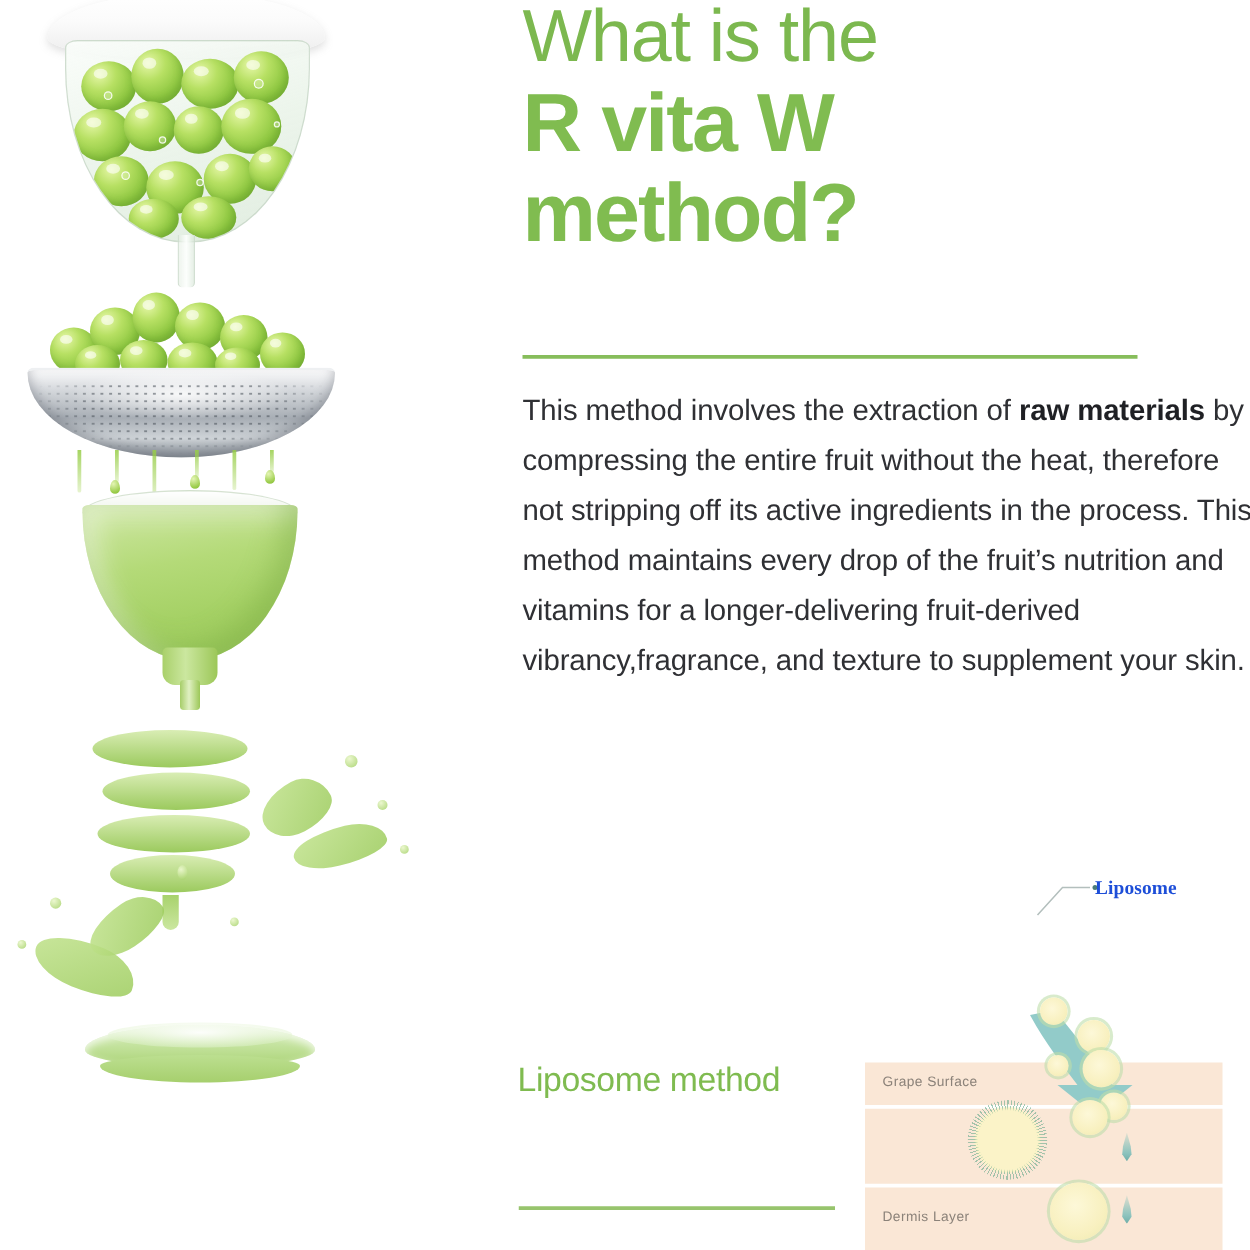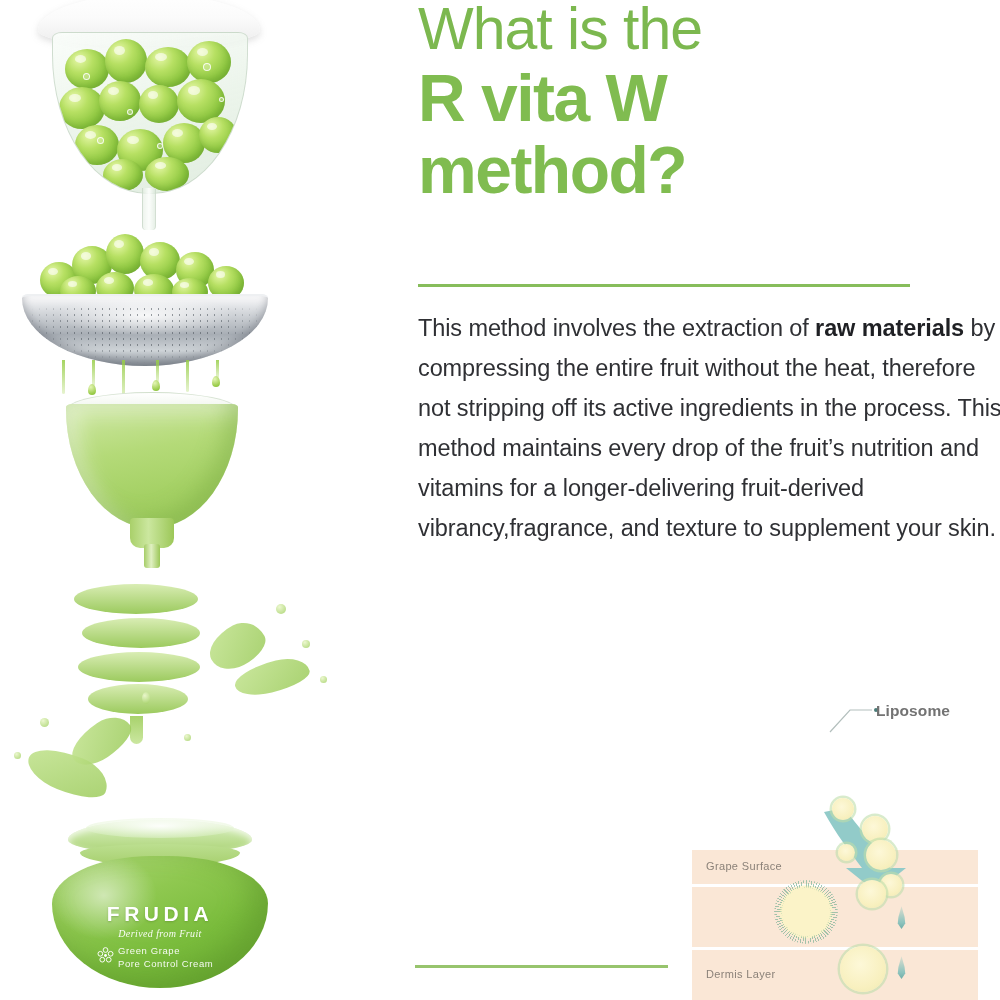--- a/index.html
+++ b/index.html
@@ -252,21 +252,21 @@
   }
   .lipo-core-label {
     position:absolute; left:0; right:0; top:58px;
     text-align:center; color:#7b8378;
     font-size:10.5px; line-height:13px; letter-spacing:.2px;
   }
 
   #liposome-leader { position:absolute; left:148px; top:8px; width:110px; height:40px; }
   #liposome-callout {
     position:absolute; left:196px; top:14px;
-    color:#737373; font-size:15.5px; font-weight:600; letter-spacing:.1px;
+    color:#1d4ed8; font-size:15.5px; font-weight:600; letter-spacing:.1px;font-family:Liberation Serif, serif;
   }
 
   .skin-band {
     position:absolute; left:12px;
     width:286px; background:#fae7d6;
   }
   .skin-label {
     position:absolute; color:#8b8279;
     font-size:11px; letter-spacing:.35px;
   }
@@ -380,51 +380,36 @@
       <div class="splash-drop" style="left:20px;  top:18px;  width:9px;  height:9px;"></div>
       <div class="splash-drop" style="left:-6px;  top:52px;  width:7px;  height:7px;"></div>
       <div class="splash-drop" style="left:122px; top:-8px;  width:8px;  height:12px;"></div>
       <div class="splash-drop" style="left:164px; top:34px;  width:7px;  height:7px;"></div>
     </div>
 
     <div id="jar-stage">
       <div class="jar-lid"></div>
       <div class="jar-lid-top"></div>
       <div class="jar-neck"></div>
-      <div class="jar-body">
-        <div class="jar-brand">FRUDIA</div>
-        <div class="jar-tagline">Derived from Fruit</div>
-        <svg class="jar-flower" viewBox="0 0 20 20">
-          <circle cx="10" cy="4.2" r="2.5" fill="none" stroke="#ffffff" stroke-width="1"></circle>
-          <circle cx="4.6" cy="8.2" r="2.5" fill="none" stroke="#ffffff" stroke-width="1"></circle>
-          <circle cx="15.4" cy="8.2" r="2.5" fill="none" stroke="#ffffff" stroke-width="1"></circle>
-          <circle cx="6.6" cy="14.4" r="2.5" fill="none" stroke="#ffffff" stroke-width="1"></circle>
-          <circle cx="13.4" cy="14.4" r="2.5" fill="none" stroke="#ffffff" stroke-width="1"></circle>
-          <circle cx="10" cy="10" r="1.5" fill="#ffffff"></circle>
-        </svg>
-        <div class="jar-desc">
-          <div>Green Grape</div>
-          <div>Pore Control Cream</div>
-        </div>
-      </div>
     </div>
   </div>
 
   <div id="right-column">
 
     <div id="heading-block">
       <div class="head-line-1">What is the</div>
       <div class="head-line-2">R vita W</div>
       <div class="head-line-3">method?</div>
     </div>
     <div id="heading-rule"></div>
 
     <p id="body-paragraph"><span>This method involves the extraction of </span><b>raw materials</b><span> by compressing the entire fruit without the heat, therefore not stripping off its active ingredients in the process. This method maintains every drop of the fruit’s nutrition and vitamins for a longer-delivering fruit-derived vibrancy,fragrance, and texture to supplement your skin.</span></p>
 
     <div id="caption-block">
+      <div class="caption-line">Liposome method</div>
     </div>
     <div id="caption-rule"></div>
   </div>
 
   <div id="liposome-diagram">
 
     <div class="skin-band" style="top:162px; height:34px;"></div>
     <div class="skin-band" style="top:199px; height:60px;"></div>
     <div class="skin-band" style="top:262px; height:52px;"></div>
     <div class="skin-label" style="left:26px; top:172px;">Grape Surface</div>

